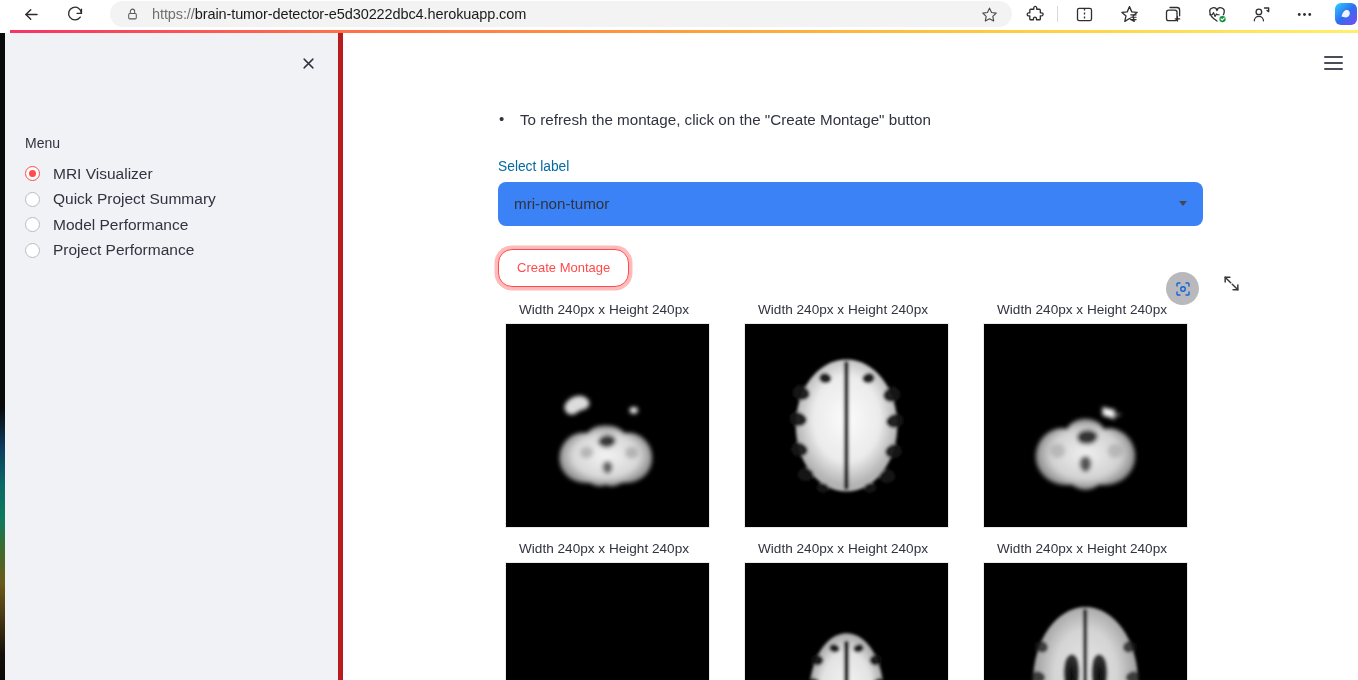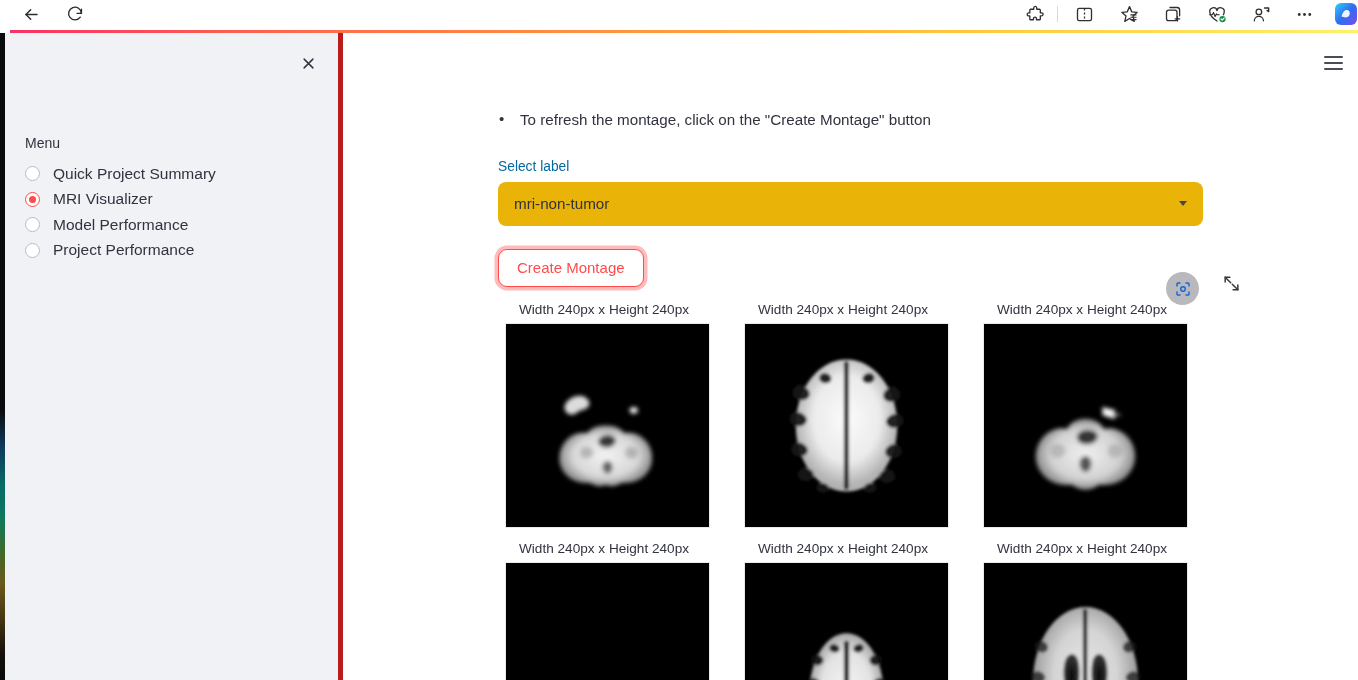--- a/index.html
+++ b/index.html
@@ -214,21 +214,21 @@
   #select-label {
     margin-top: 27px;
     font-size: 13.8px;
     color: #0369a1;
   }
 
   #label-select {
     margin-top: 8px;
     width: 705px;
     height: 44px;
-    background: #eab308;
+    background: #3b82f6;
     border-radius: 8px;
     display: flex;
     align-items: center;
     cursor: pointer;
     position: relative;
   }
   #select-value {
     margin-left: 16px;
     font-size: 15.2px;
     color: #31333f;
@@ -245,22 +245,22 @@
   #create-montage-button {
     margin-top: 23px;
     display: inline-flex;
     align-items: center;
     justify-content: center;
     height: 38px;
     padding: 0 18px;
     background: #ffffff;
     color: #ff4b4b;
     border: 1.6px solid #ff4b4b;
-    border-radius: 9px;
-    font-size: 15px;
+    border-radius: 14px;
+    font-size: 13px;
     font-family: "Liberation Sans", sans-serif;
     cursor: pointer;
     box-shadow: 0 0 0 3.5px rgba(255, 75, 75, 0.38);
   }
 
   
   #montage-grid {
     margin-top: 15px;
     display: grid;
     grid-template-columns: repeat(3, 205px);
@@ -319,20 +319,34 @@
     </svg>
   </div>
 
   <div class="nav-btn" id="reload-button">
     <svg width="18" height="18" viewBox="0 0 24 24" fill="none" stroke="currentColor" stroke-width="1.8" stroke-linecap="round" stroke-linejoin="round">
       <path d="M20.5 11A8.5 8.5 0 1 0 19 16.2"></path>
       <path d="M20.6 5.4v5.8h-5.8"></path>
     </svg>
   </div>
 
+  <div id="address-bar">
+    <span id="lock-icon">
+      <svg width="13" height="14" viewBox="0 0 24 24" fill="none" stroke="currentColor" stroke-width="1.9" stroke-linecap="round" stroke-linejoin="round">
+        <rect x="5" y="11" width="14" height="10" rx="2"></rect>
+        <path d="M8 11V7a4 4 0 0 1 8 0v4"></path>
+      </svg>
+    </span>
+    <span id="url-text"><span class="url-scheme">https://</span><span>brain-tumor-detector-e5d30222dbc4.herokuapp.com</span></span>
+    <span id="star-icon">
+      <svg width="17" height="17" viewBox="0 0 24 24" fill="none" stroke="#4a4a4a" stroke-width="1.6" stroke-linecap="round" stroke-linejoin="round">
+        <polygon points="12 3 14.9 9.1 21.5 10 16.7 14.6 17.9 21.1 12 18 6.1 21.1 7.3 14.6 2.5 10 9.1 9.1"></polygon>
+      </svg>
+    </span>
+  </div>
 
   <div class="tool-icon" id="ext-icon">
     <svg width="21" height="21" viewBox="0 0 24 24" fill="none" stroke="currentColor" stroke-width="1.5" stroke-linejoin="round">
       <path d="M10 4.5a1.7 1.7 0 1 1 3.4 0V6h3.1c.6 0 1 .4 1 1v3.1h1.5a1.7 1.7 0 1 1 0 3.4H17.5V17c0 .6-.4 1-1 1h-3.4v-1.3a1.7 1.7 0 1 0-3.4 0V18H6.5c-.6 0-1-.4-1-1v-3.4H4.2a1.7 1.7 0 1 1 0-3.4h1.3V7c0-.6.4-1 1-1H10z"></path>
     </svg>
   </div>
   <div class="tool-icon" id="divider-1"></div>
 
   <div class="tool-icon" id="split-icon">
     <svg width="21" height="21" viewBox="0 0 24 24" fill="none" stroke="currentColor" stroke-width="1.5" stroke-linejoin="round">
@@ -405,28 +419,28 @@
   <div id="sidebar-close-button">
     <svg width="15" height="15" viewBox="0 0 24 24" fill="none" stroke="currentColor" stroke-width="2.3" stroke-linecap="round">
       <path d="M5 5l14 14M19 5L5 19"></path>
     </svg>
   </div>
 
   <div id="sidebar-menu-label">Menu</div>
 
   <div id="sidebar-radio-group">
 
+    <div class="radio-row selected">
+      <span class="radio-circle"></span>
+      <span class="radio-label">MRI Visualizer</span>
+    </div>
+
     <div class="radio-row">
       <span class="radio-circle"></span>
       <span class="radio-label">Quick Project Summary</span>
-    </div>
-
-    <div class="radio-row selected">
-      <span class="radio-circle"></span>
-      <span class="radio-label">MRI Visualizer</span>
     </div>
 
     <div class="radio-row">
       <span class="radio-circle"></span>
       <span class="radio-label">Model Performance</span>
     </div>
 
 
     <div class="radio-row">
       <span class="radio-circle"></span>

